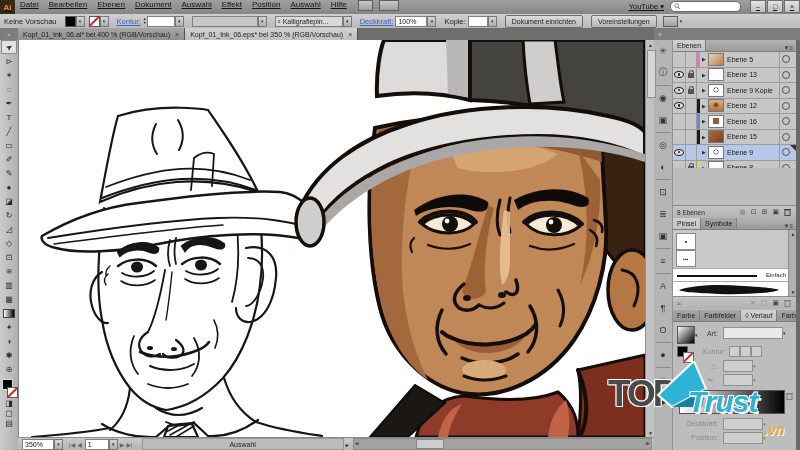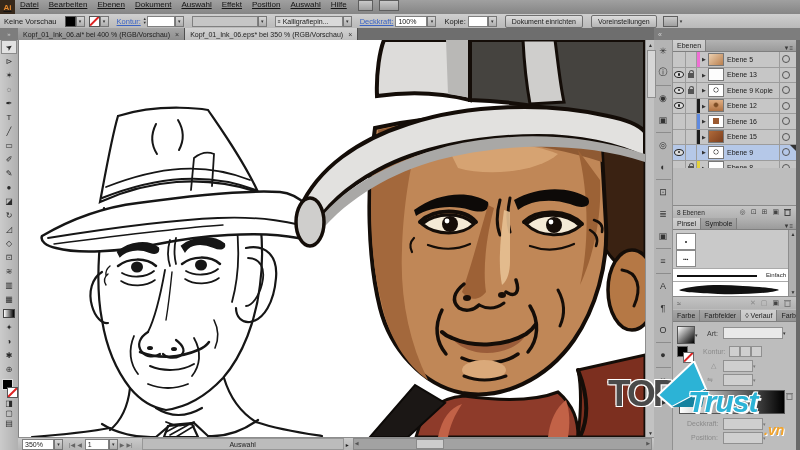--- a/index.html
+++ b/index.html
@@ -147,20 +147,33 @@
   <span class="menuitem">Bearbeiten</span>
   <span class="menuitem">Ebenen</span>
   <span class="menuitem">Dokument</span>
   <span class="menuitem">Auswahl</span>
   <span class="menuitem">Effekt</span>
   <span class="menuitem">Position</span>
   <span class="menuitem">Auswahl</span>
   <span class="menuitem">Hilfe</span>
   <span class="mb-ico"></span>
   <span class="mb-ico" style="width:18px;"></span>
+  <div id="wsarea">
+    <span id="wslabel">
+      <span>YouTube</span> <span>▾</span></span>
+    <span id="searchbox">
+      <svg width="7" height="7" viewBox="0 0 8 8">
+        <circle cx="3" cy="3" r="2.2" fill="none" stroke="#777" stroke-width="1"></circle>
+        <line x1="4.6" y1="4.6" x2="7" y2="7" stroke="#777" stroke-width="1"></line>
+        </svg>
+      </span>
+    <span class="winbtn">–</span>
+    <span class="winbtn">□</span>
+    <span class="winbtn">×</span>
+  </div>
 </div>
 
 <div id="controlbar" class="abs">
   <span style="margin-left:4px;">Keine Vorschau</span>
   <span class="swatch" style="background:#000;margin-left:8px;"></span>
   <span class="dd">▾</span>
   <span class="swatch" style="background:#fff;margin-left:4px;position:relative;overflow:hidden;">
     <span style="position:absolute;left:-2px;top:3px;width:13px;height:1.5px;background:#d22;transform:rotate(-45deg);"></span>
     </span>
   <span class="dd">▾</span>

